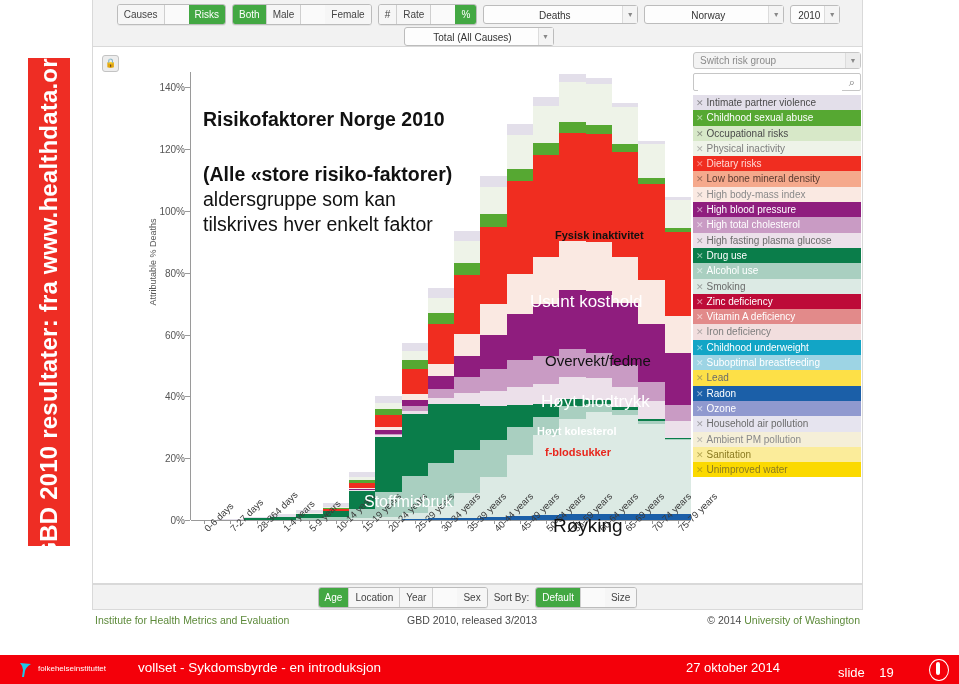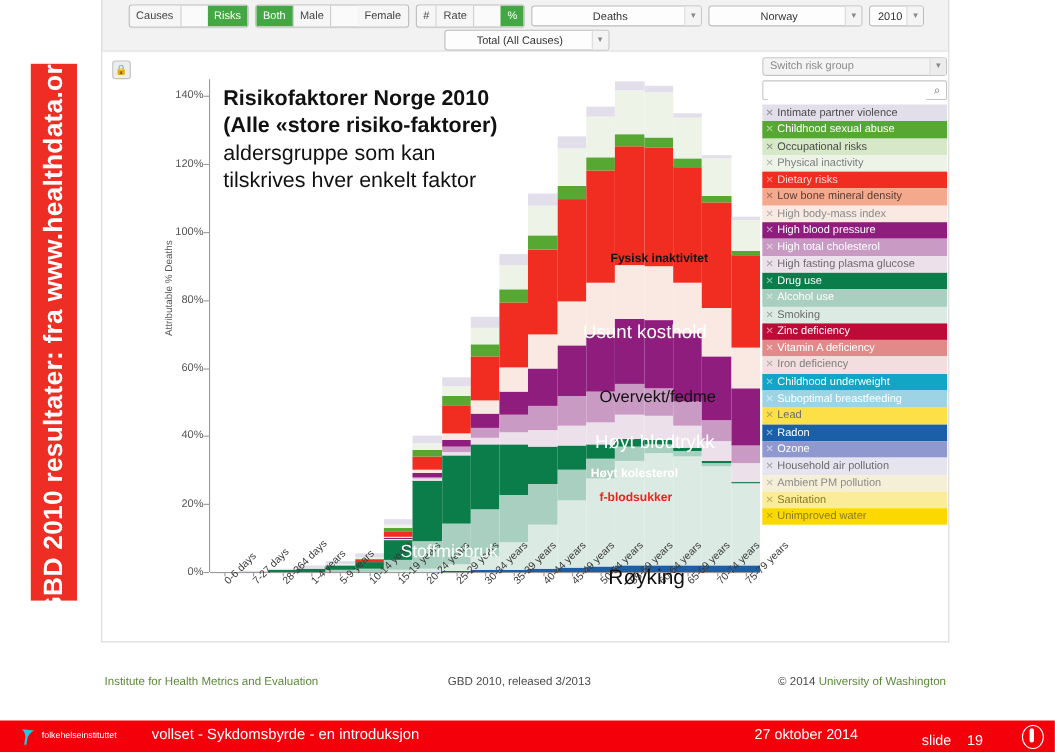--- a/index.html
+++ b/index.html
@@ -100,21 +100,21 @@
   }
 
   
   .anno{position:absolute;white-space:nowrap;pointer-events:none;}
 
   
   #titleblock{
     position:absolute;left:110px;top:30px;width:330px;
     font-size:19.5px;line-height:25px;color:#111;
   }
-  #titleblock .b{font-weight:bold;}
+  #titleblock .b{font-weight:bold;margin-top:30px;}
 
   
   #rpanel{
     position:absolute;left:600px;top:5px;width:168px;height:495px;
   }
   #switch{
     width:168px;height:17px;border:1px solid #c6c6c6;border-radius:3px;
     background:#f3f3f3;box-sizing:border-box;position:relative;
   }
   #switch .cap{font-size:10px;line-height:15px;color:#8a8a8a;padding-left:6px;display:block;}
@@ -542,20 +542,33 @@
   <div class="ytickmark" style="top: 473px;"></div>
       <div class="ytickmark" style="top: 411.207px;"></div>
       <div class="ytickmark" style="top: 349.414px;"></div>
       <div class="ytickmark" style="top: 287.621px;"></div>
       <div class="ytickmark" style="top: 225.828px;"></div>
       <div class="ytickmark" style="top: 164.034px;"></div>
       <div class="ytickmark" style="top: 102.241px;"></div>
       <div class="ytickmark" style="top: 40.4483px;"></div>
     </div>
 
+  <div id="sortbar">
+    <div class="btngrp" id="grp-dim">
+        <span class="btn on">Age</span>
+        <span class="btn">Location</span>
+        <span class="btn">Year</span>
+        <span class="btn">Sex</span>
+      </div>
+    <span class="sortlab">Sort By:</span>
+    <div class="btngrp" id="grp-sort">
+        <span class="btn on">Default</span>
+        <span class="btn">Size</span>
+      </div>
+  </div>
 
   <div id="credits">
     <span class="c1">Institute for Health Metrics and Evaluation</span>
     <span class="c2">GBD 2010, released 3/2013</span>
     <span class="c3">
       <span class="cp">© 2014</span>
       <span class="uw">University of Washington</span>
     </span>
   </div>
 </div>

